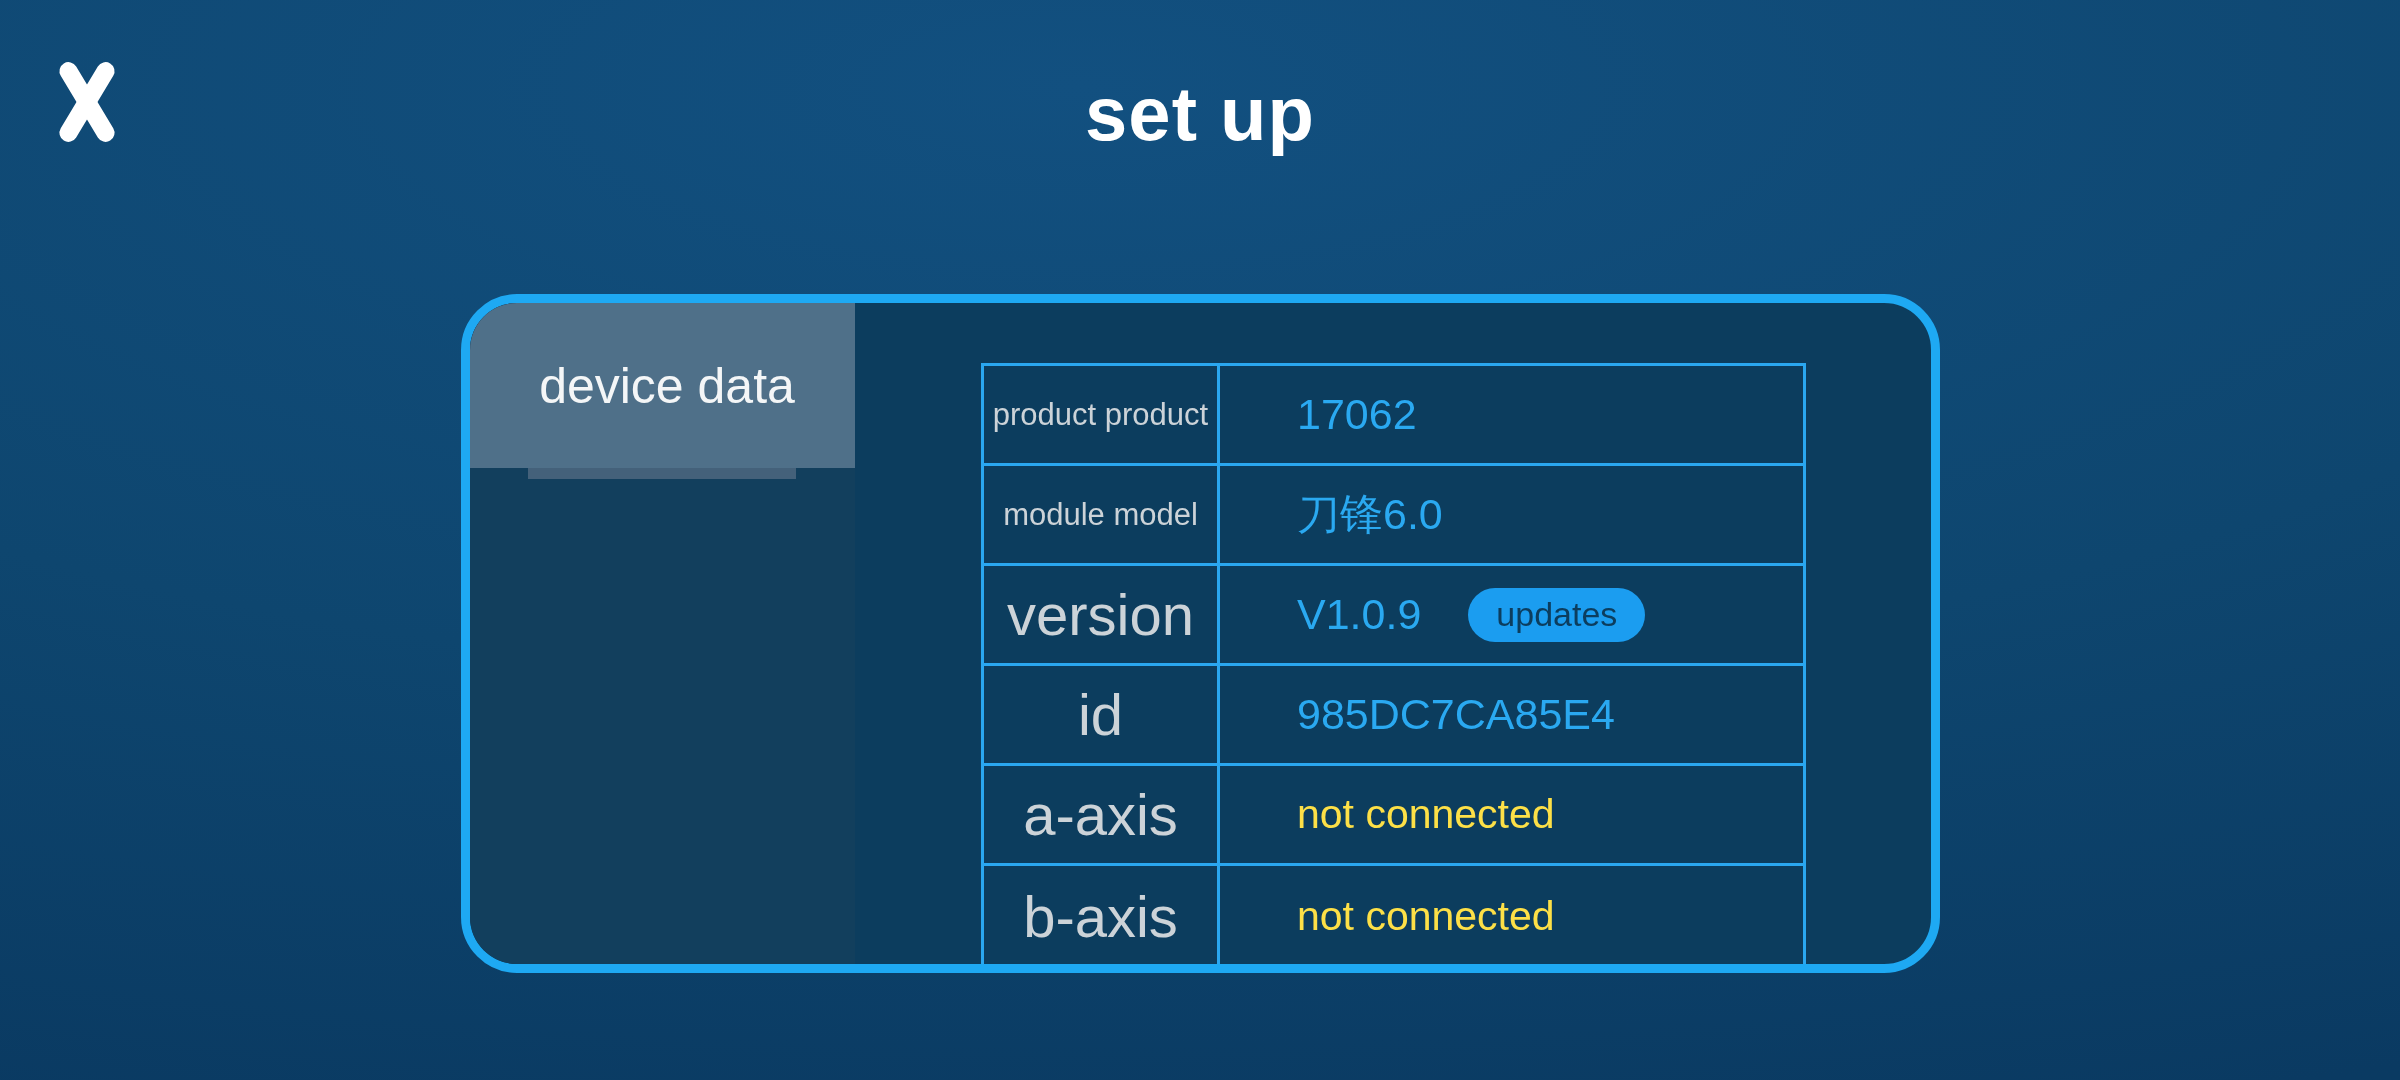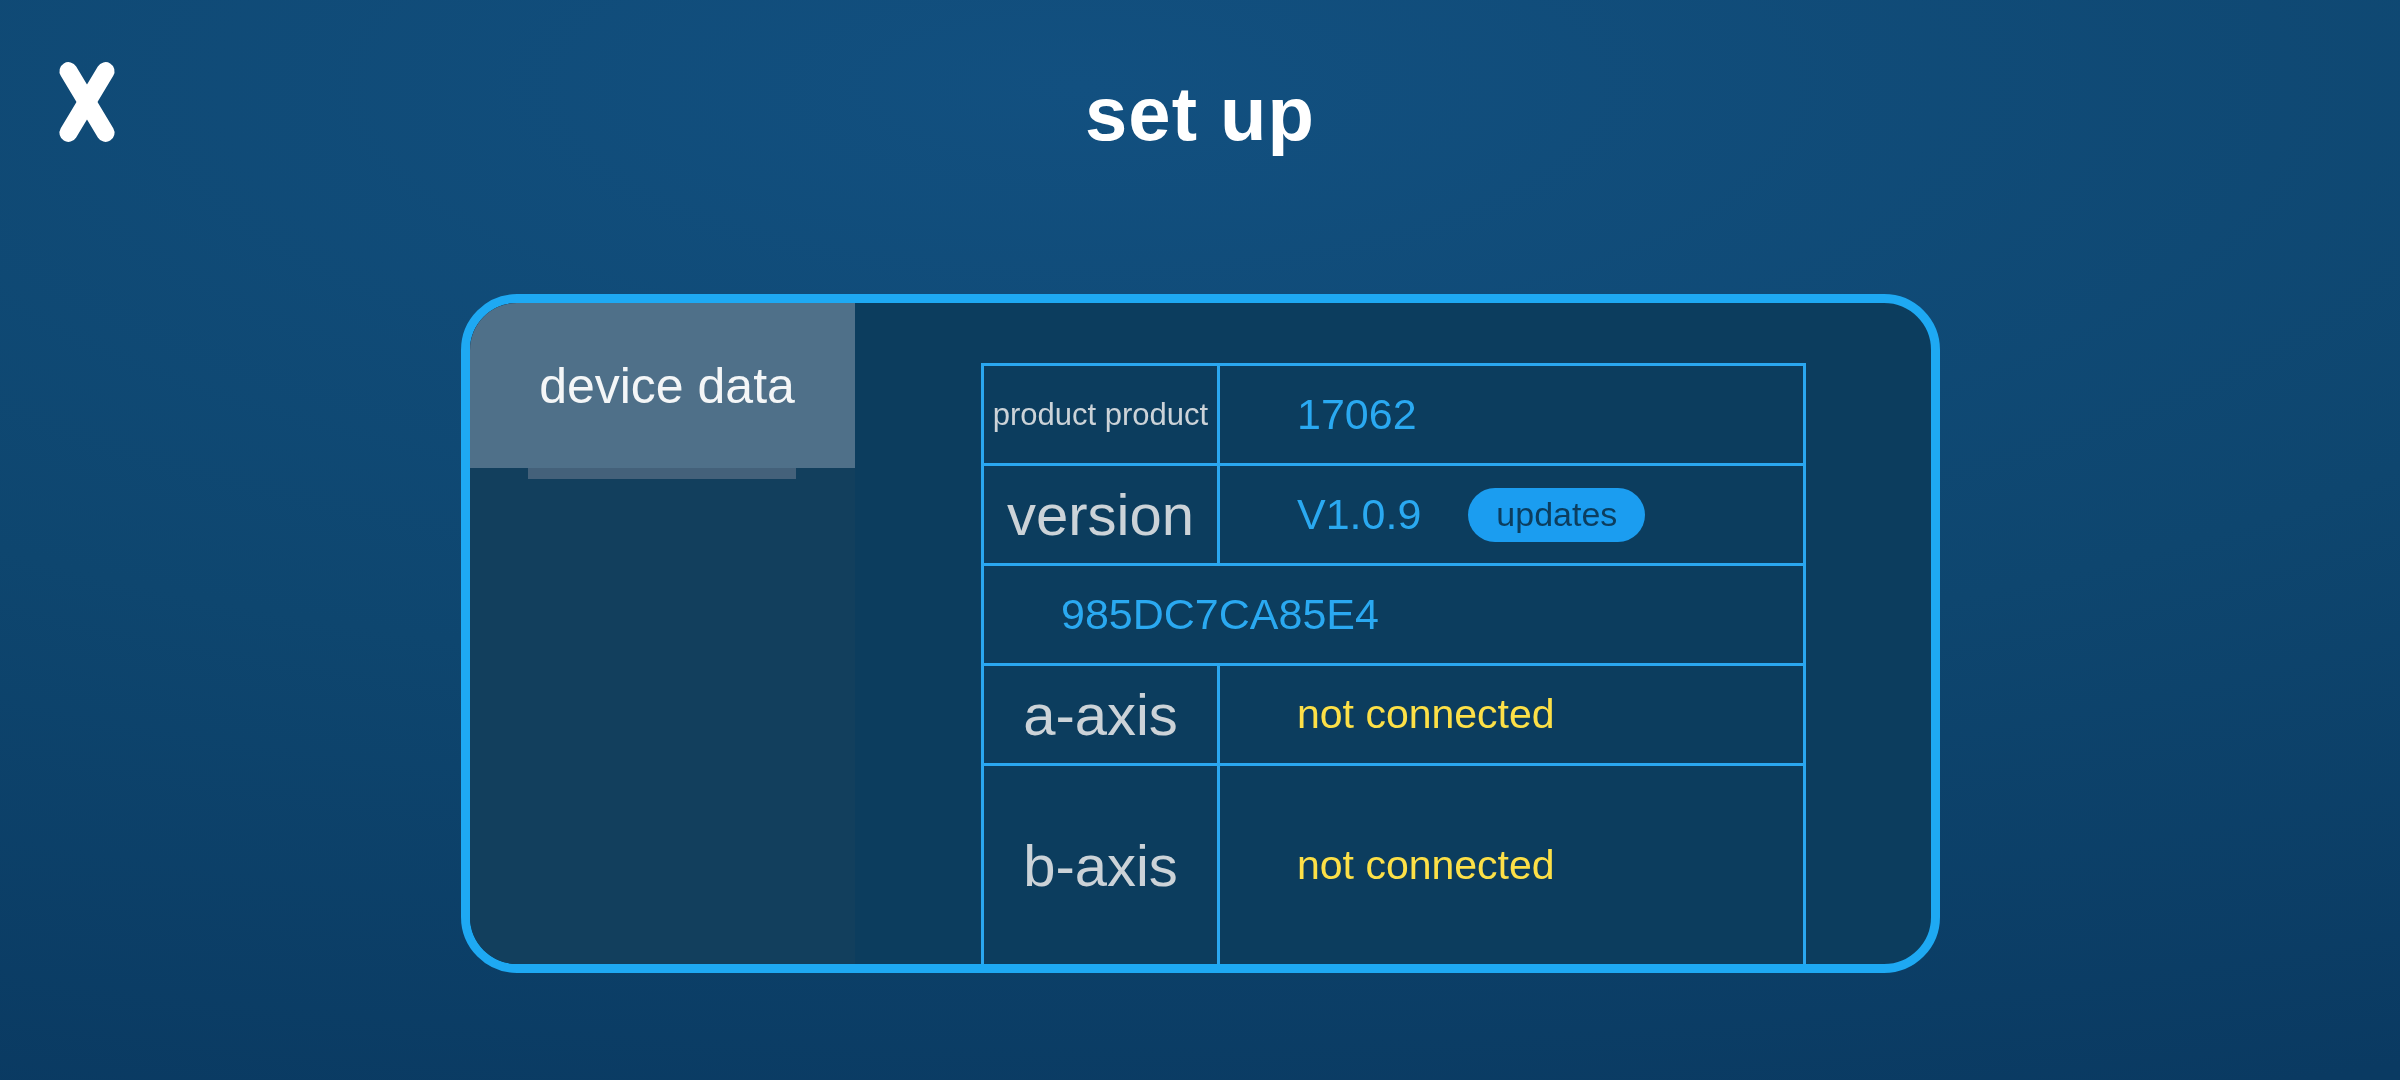--- a/index.html
+++ b/index.html
@@ -109,30 +109,35 @@
     </div>
     <div class="tab-shadow"></div>
 
     <div class="device-table">
 
       <div class="trow">
         <div class="tlabel small">product product</div>
         <div class="tvalue">17062</div>
       </div>
 
+      <div class="trow">
+        <div class="tlabel small">module model</div>
+        <div class="tvalue">刀锋6.0</div>
+      </div>
 
       <div class="trow">
         <div class="tlabel">version</div>
         <div class="tvalue">
           <span>V1.0.9</span>
           <button class="update-btn">updates</button>
         </div>
       </div>
 
       <div class="trow">
+        <div class="tlabel">id</div>
         <div class="tvalue">985DC7CA85E4</div>
       </div>
 
       <div class="trow">
         <div class="tlabel">a-axis</div>
         <div class="tvalue error">not connected</div>
       </div>
 
       <div class="trow">
         <div class="tlabel">b-axis</div>

